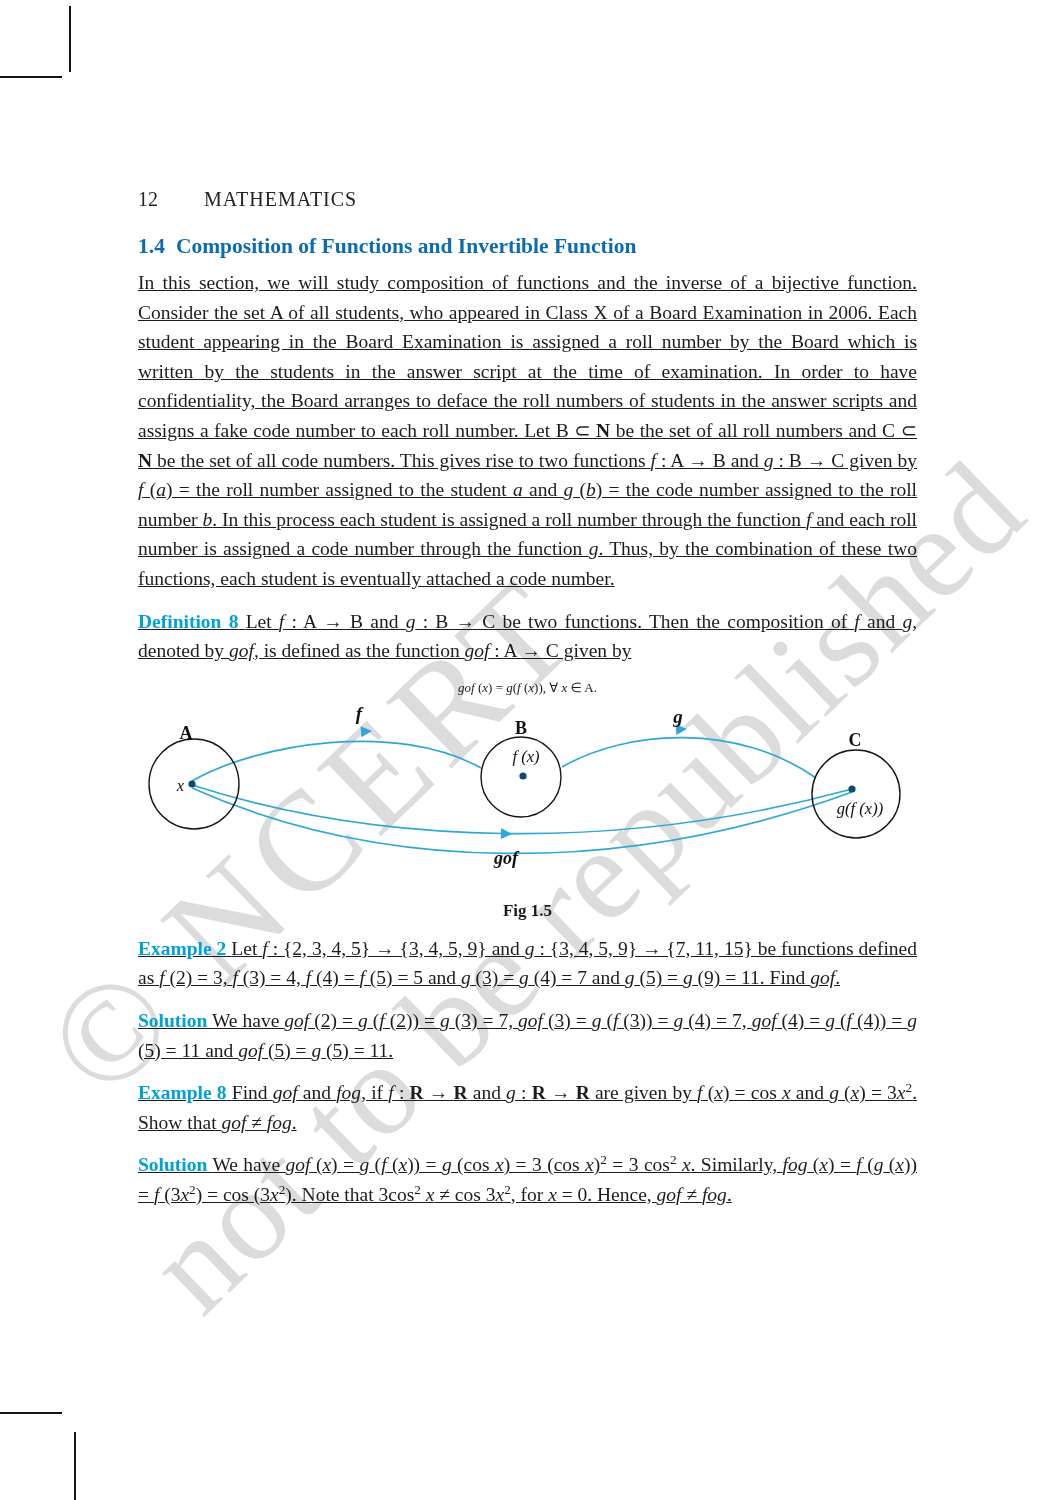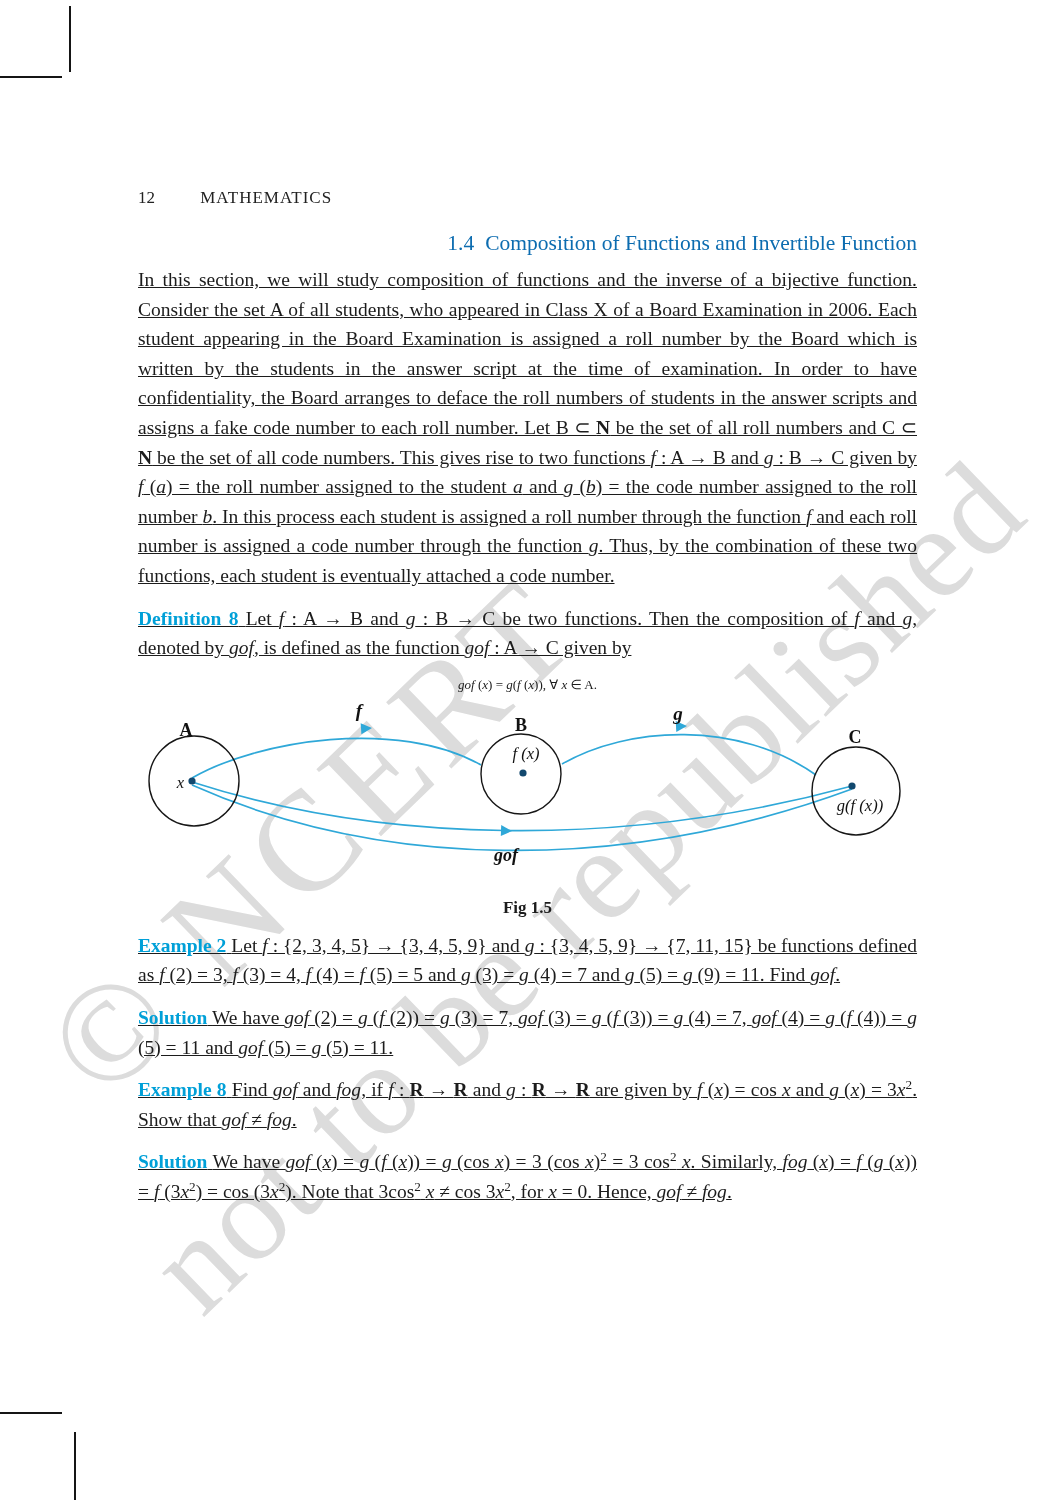--- a/index.html
+++ b/index.html
@@ -23,23 +23,23 @@
   .wm1{left:14px;top:1010px;font-size:142px;letter-spacing:10px;transform:rotate(-44deg);}
   .wm2{left:118px;top:1232px;font-size:132px;letter-spacing:2px;transform:rotate(-44deg);}
   
   .crop{position:absolute;background:#151515;z-index:5;}
   .crop-tl-v{left:69px;top:6px;width:2px;height:66px;}
   .crop-tl-h{left:0;top:76px;width:62px;height:2px;}
   .crop-bl-h{left:0;top:1412px;width:62px;height:2px;}
   .crop-bl-v{left:74px;top:1432px;width:2px;height:68px;}
   
   .content{position:absolute;left:138px;top:188px;width:779px;z-index:2;}
-  .running-head{font-size:17px;letter-spacing:1px;margin-bottom:23px;color:#222;}
+  .running-head{font-size:20px;letter-spacing:1px;margin-bottom:23px;color:#222;}
   .running-head .pgnum{margin-right:40px;letter-spacing:0;}
-  .section-heading{margin:0 0 9px 0;font-size:21.5px;color:var(--heading);font-weight:normal;text-align:right;}
+  .section-heading{margin:0 0 9px 0;font-size:21.5px;color:var(--heading);font-weight:bold;}
   .section-heading .sec-num{margin-right:11px;}
   .body{font-size:19.5px;line-height:29.6px;margin:0;text-decoration:underline;}
   .just{text-align:justify;}
   .indent{text-indent:38px;margin-top:5px;}
   .block{margin-top:13px;}
   .lbl{color:var(--label);font-weight:bold;}
   .formula{text-align:center;font-size:13px;line-height:29px;margin:7px 0 2px 0;}
   sup{font-size:68%;line-height:0;}
   
   .figure{margin-top:3px;}

